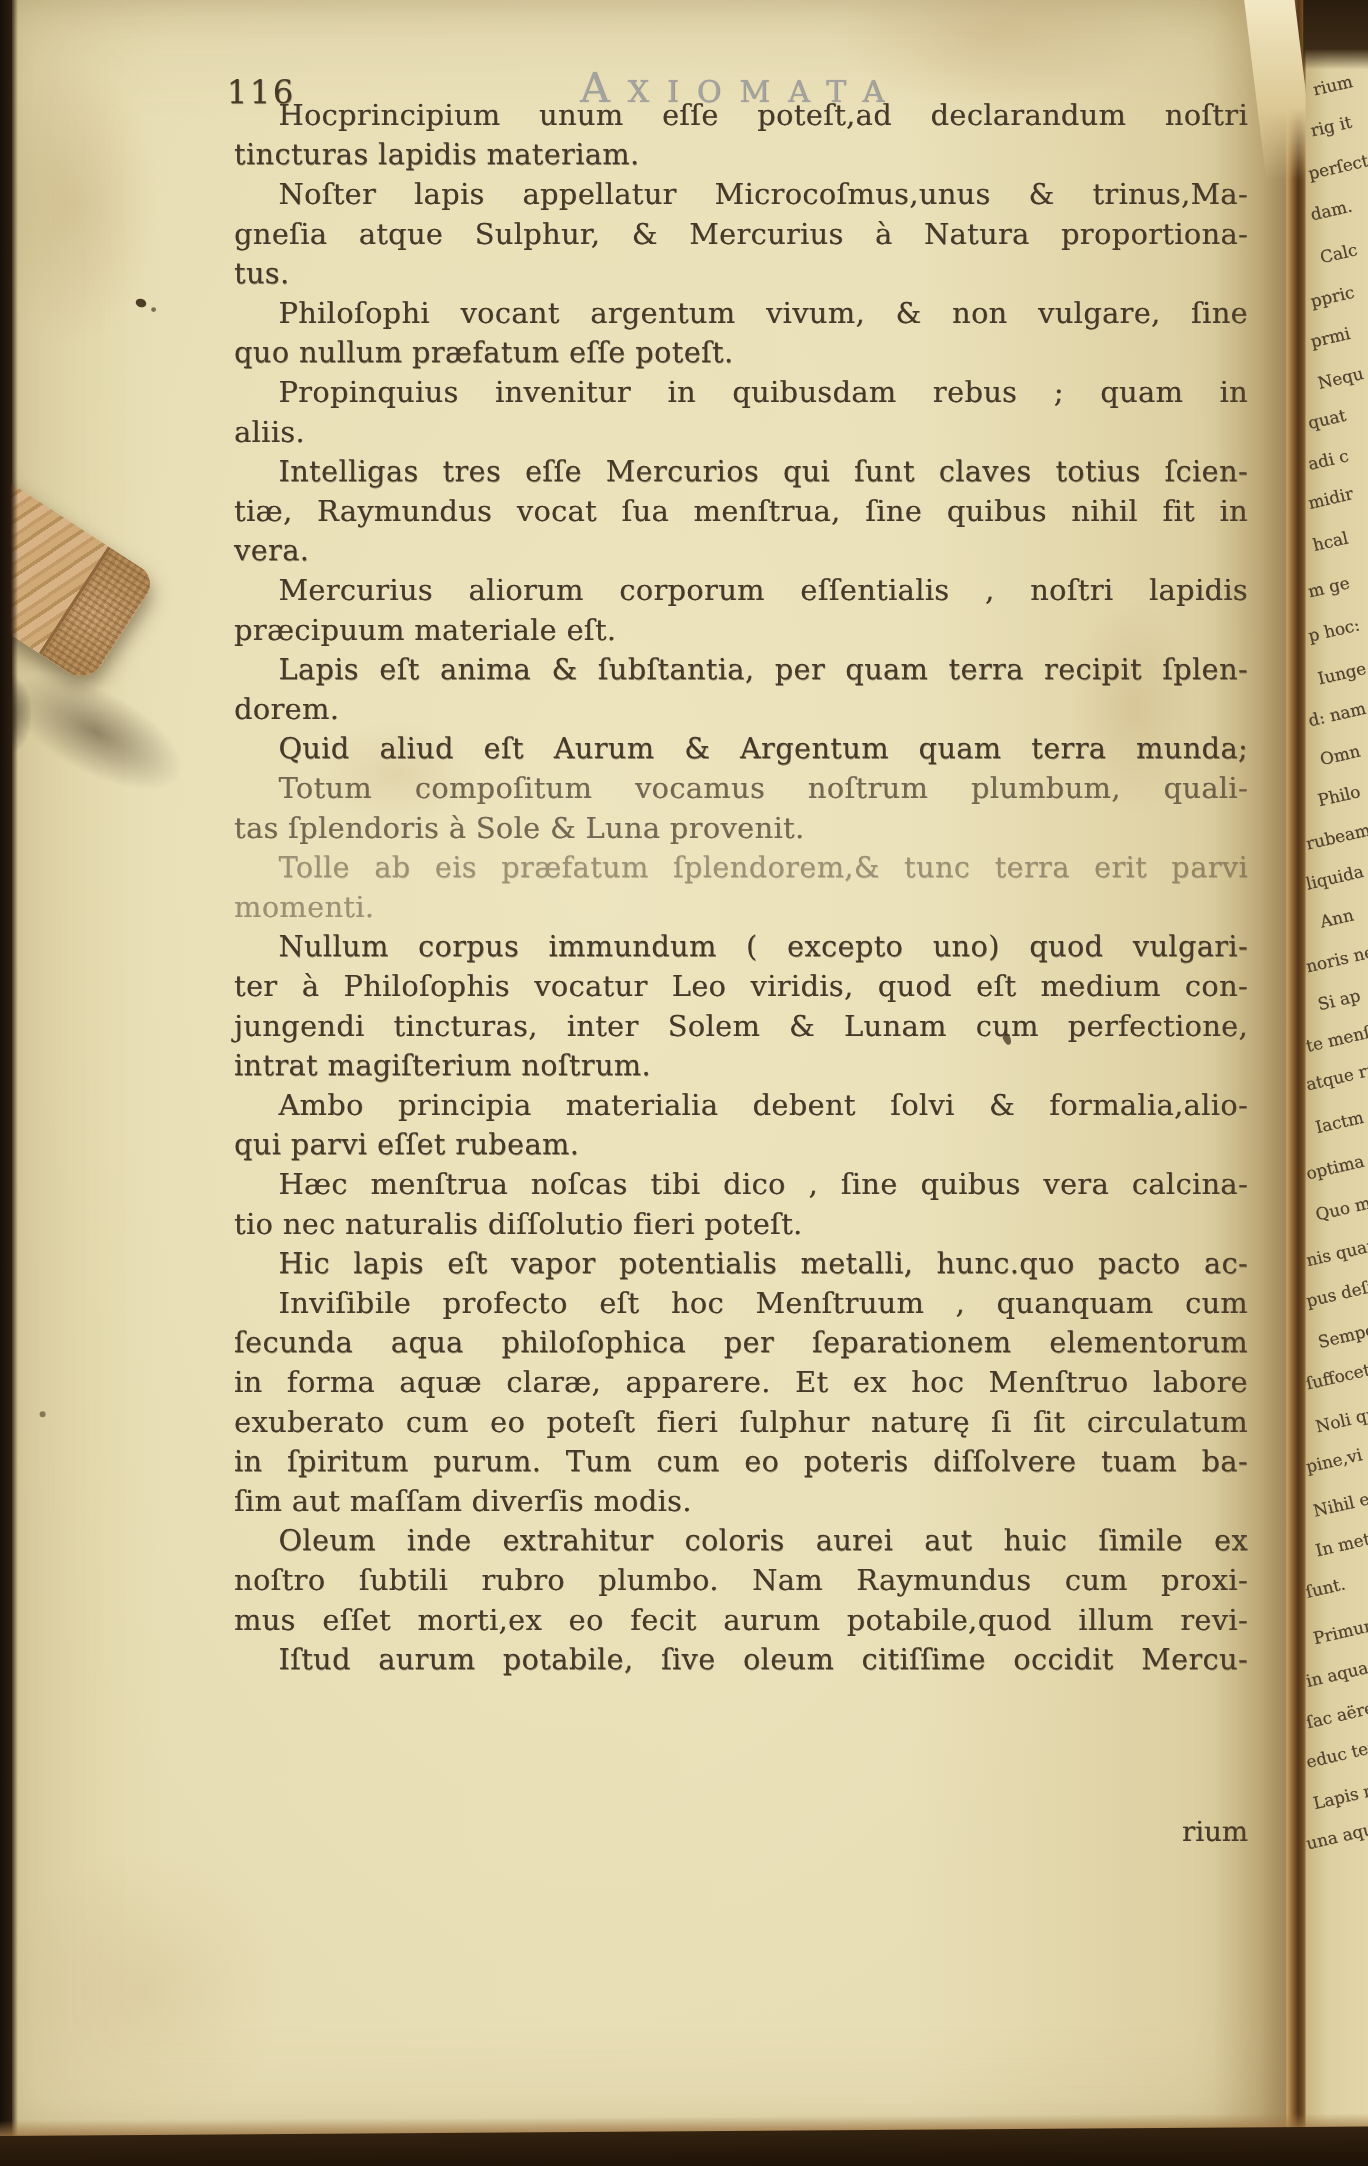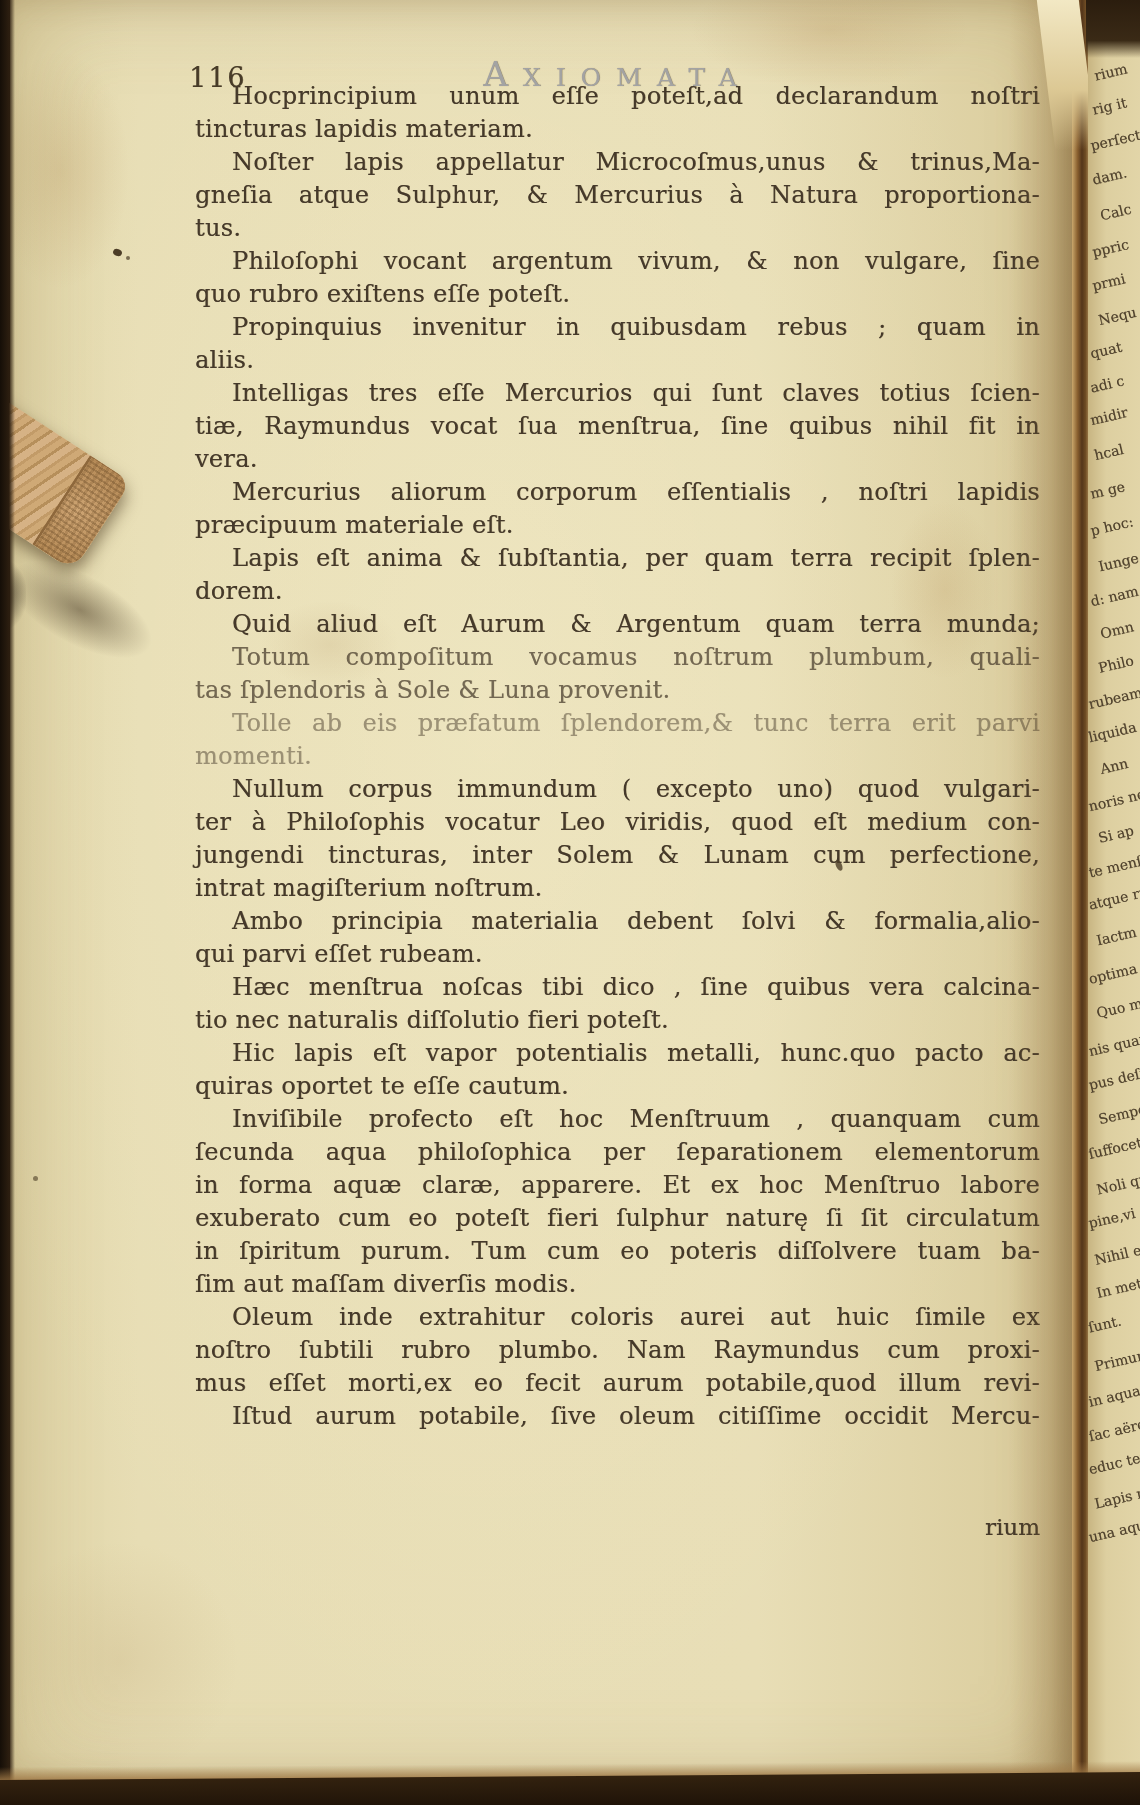--- a/index.html
+++ b/index.html
@@ -156,21 +156,21 @@
     </div>
   </div>
 
   <div class="text-block">
       <div class="line ind j">Hocprincipium unum eſſe poteſt,ad declarandum noſtri</div>
       <div class="line">tincturas lapidis materiam.</div>
       <div class="line ind j">Noſter lapis appellatur Microcoſmus,unus &amp; trinus,Ma-</div>
       <div class="line j">gneſia atque Sulphur, &amp; Mercurius à Natura proportiona-</div>
       <div class="line">tus.</div>
       <div class="line ind j">Philoſophi vocant argentum vivum, &amp; non vulgare, ſine</div>
-      <div class="line">quo rubro exiſtens eſſe poteſt.</div>
+      <div class="line">quo nullum præfatum eſſe poteſt.</div>
       <div class="line ind j">Propinquius invenitur in quibusdam rebus ; quam in</div>
       <div class="line">aliis.</div>
       <div class="line ind j">Intelligas tres eſſe Mercurios qui ſunt claves totius ſcien-</div>
       <div class="line j">tiæ, Raymundus vocat ſua menſtrua, ſine quibus nihil fit in</div>
       <div class="line">vera.</div>
       <div class="line ind j">Mercurius aliorum corporum eſſentialis , noſtri lapidis</div>
       <div class="line">præcipuum materiale eſt.</div>
       <div class="line ind j">Lapis eſt anima &amp; ſubſtantia, per quam terra recipit ſplen-</div>
       <div class="line">dorem.</div>
       <div class="line ind j">Quid aliud eſt Aurum &amp; Argentum quam terra munda;</div>
@@ -180,21 +180,20 @@
       <div class="line f2">momenti.</div>
       <div class="line ind j">Nullum corpus immundum ( excepto uno) quod vulgari-</div>
       <div class="line j">ter à Philoſophis vocatur Leo viridis, quod eſt medium con-</div>
       <div class="line j">jungendi tincturas, inter Solem &amp; Lunam cum perfectione,</div>
       <div class="line">intrat magiſterium noſtrum.</div>
       <div class="line ind j">Ambo principia materialia debent ſolvi &amp; formalia,alio-</div>
       <div class="line">qui parvi eſſet rubeam.</div>
       <div class="line ind j">Hæc menſtrua noſcas tibi dico , ſine quibus vera calcina-</div>
       <div class="line">tio nec naturalis diſſolutio fieri poteſt.</div>
       <div class="line ind j">Hic lapis eſt vapor potentialis metalli, hunc.quo pacto ac-</div>
-      <div class="line">quiras oportet te eſſe cautum.</div>
       <div class="line ind j">Inviſibile profecto eſt hoc Menſtruum , quanquam cum</div>
       <div class="line j">ſecunda aqua philoſophica per ſeparationem elementorum</div>
       <div class="line j">in forma aquæ claræ, apparere. Et ex hoc Menſtruo labore</div>
       <div class="line j">exuberato cum eo poteſt fieri ſulphur naturę ſi ſit circulatum</div>
       <div class="line j">in ſpiritum purum. Tum cum eo poteris diſſolvere tuam ba-</div>
       <div class="line">ſim aut maſſam diverſis modis.</div>
       <div class="line ind j">Oleum inde extrahitur coloris aurei aut huic ſimile ex</div>
       <div class="line j">noſtro ſubtili rubro plumbo. Nam Raymundus cum proxi-</div>
       <div class="line j">mus eſſet morti,ex eo fecit aurum potabile,quod illum revi-</div>
       <div class="line ind j">Iſtud aurum potabile, ſive oleum citiſſime occidit Mercu-</div>

